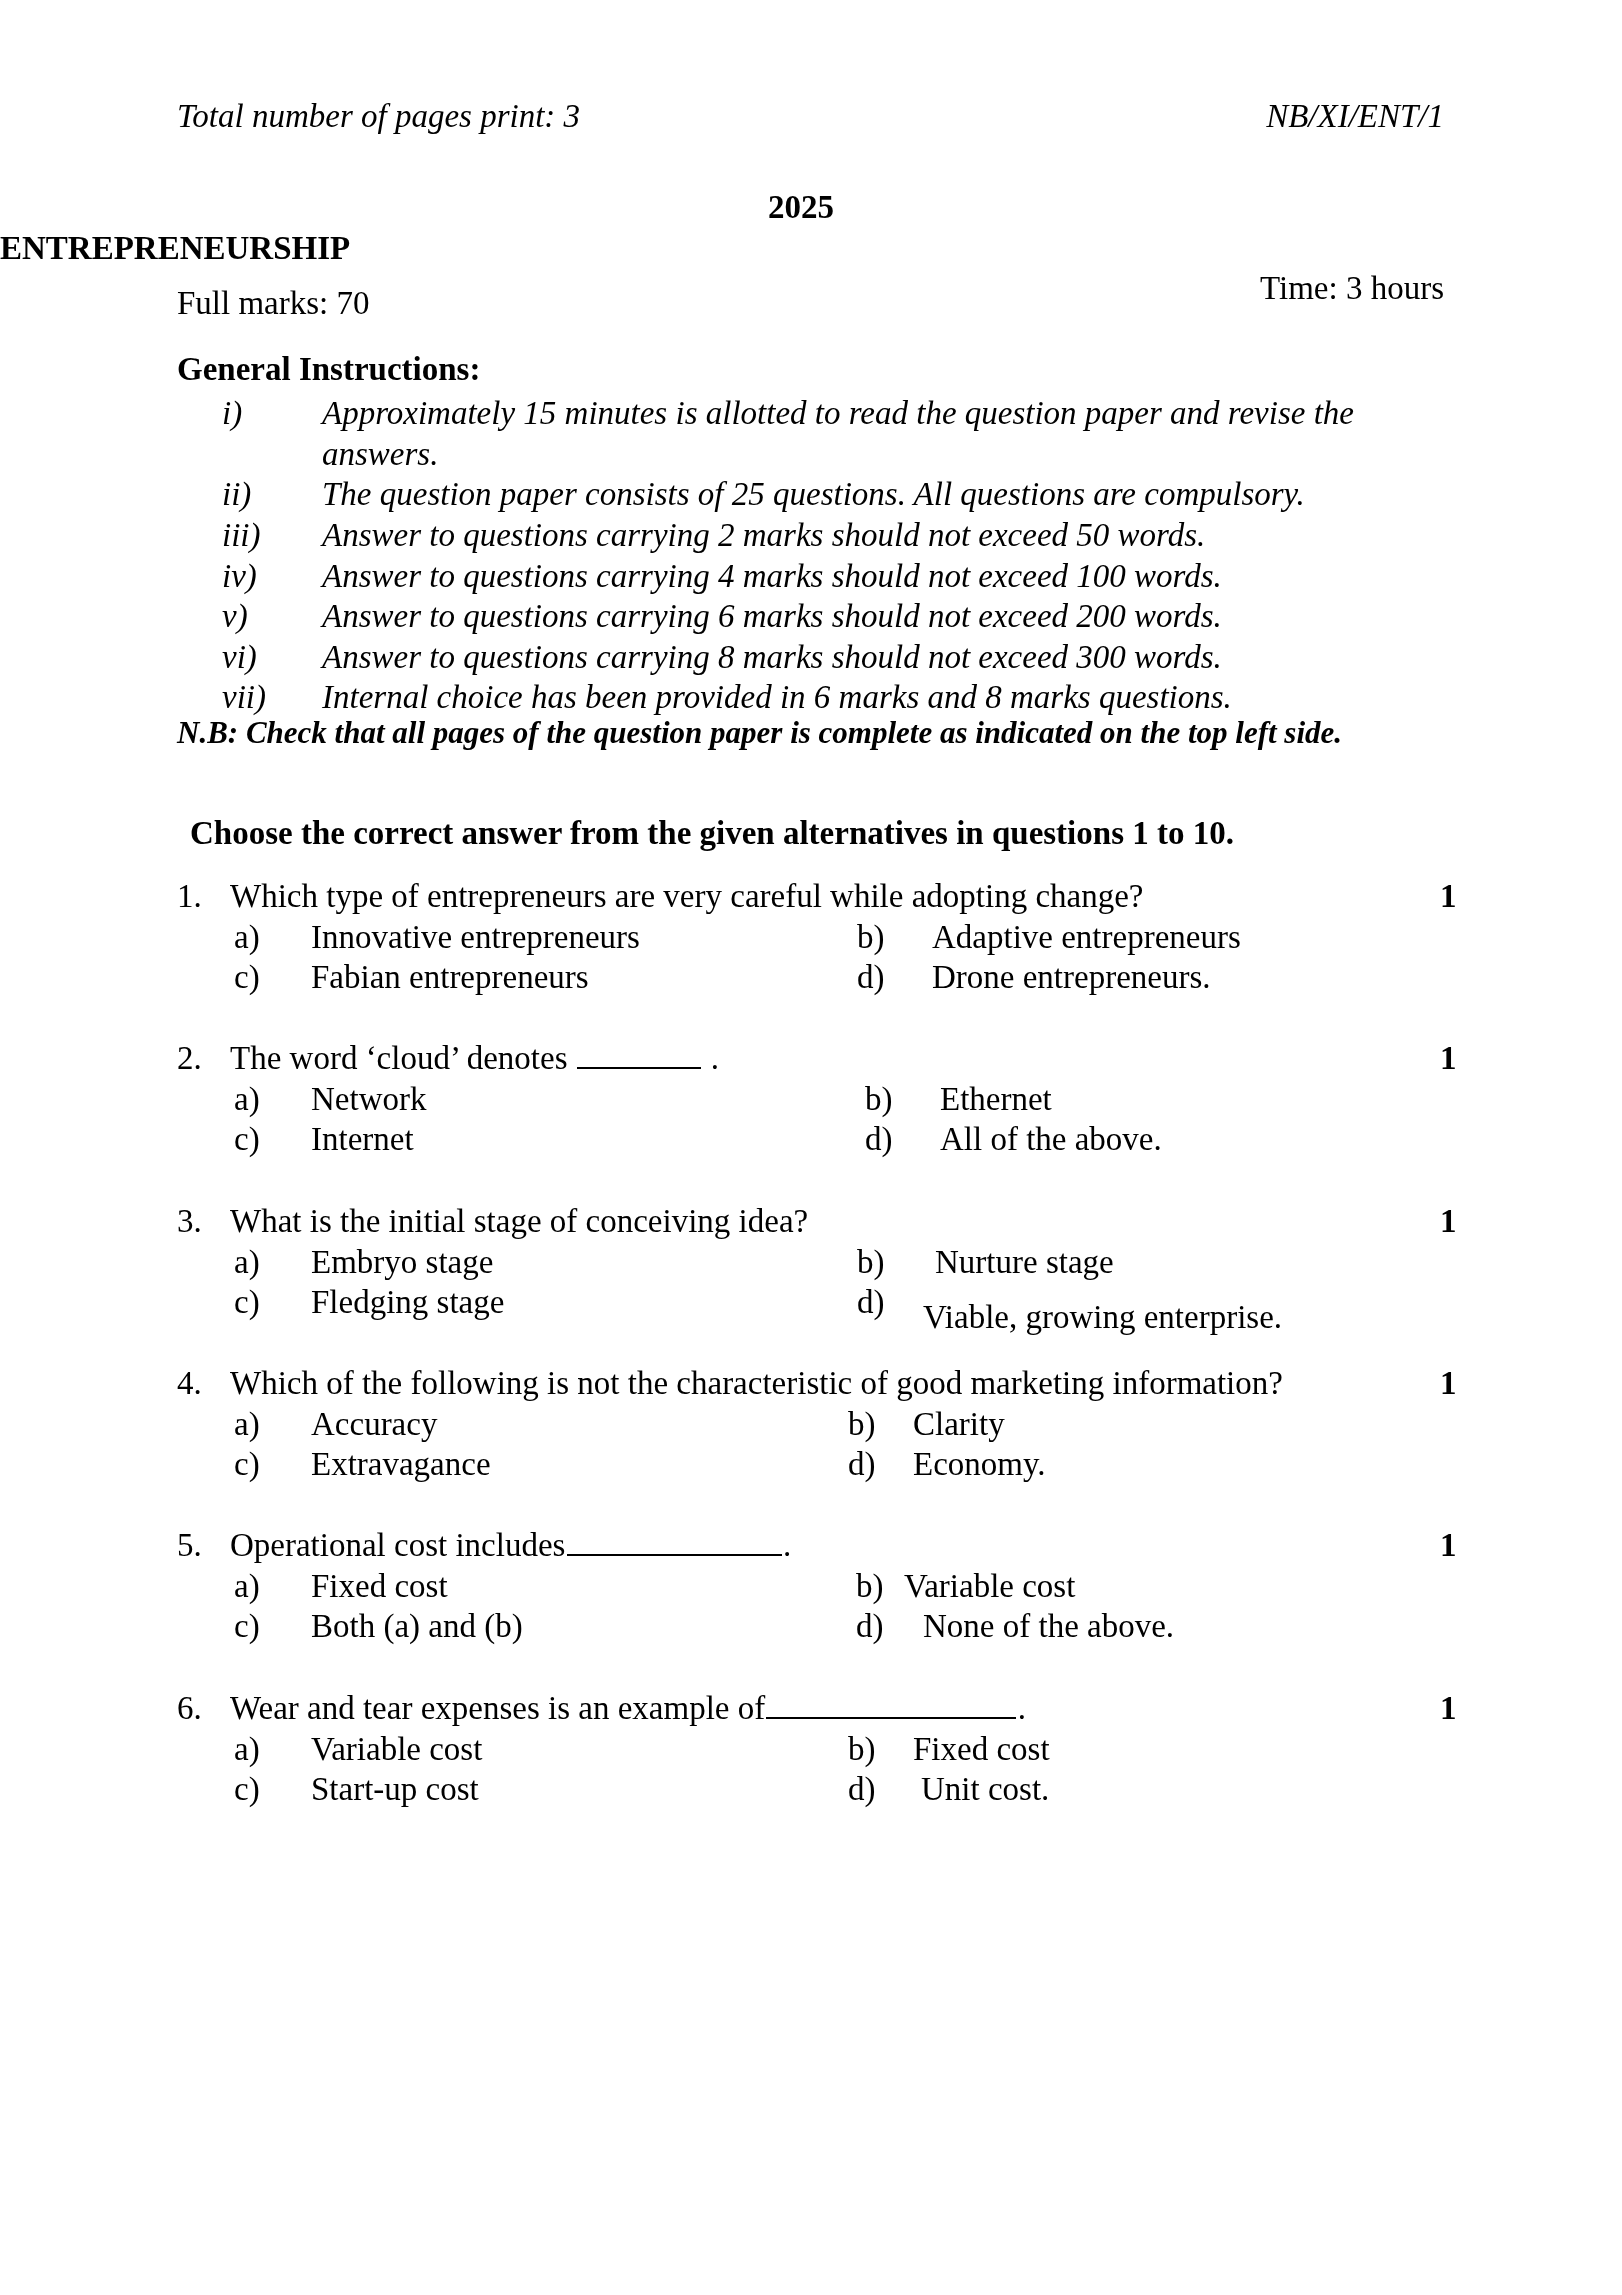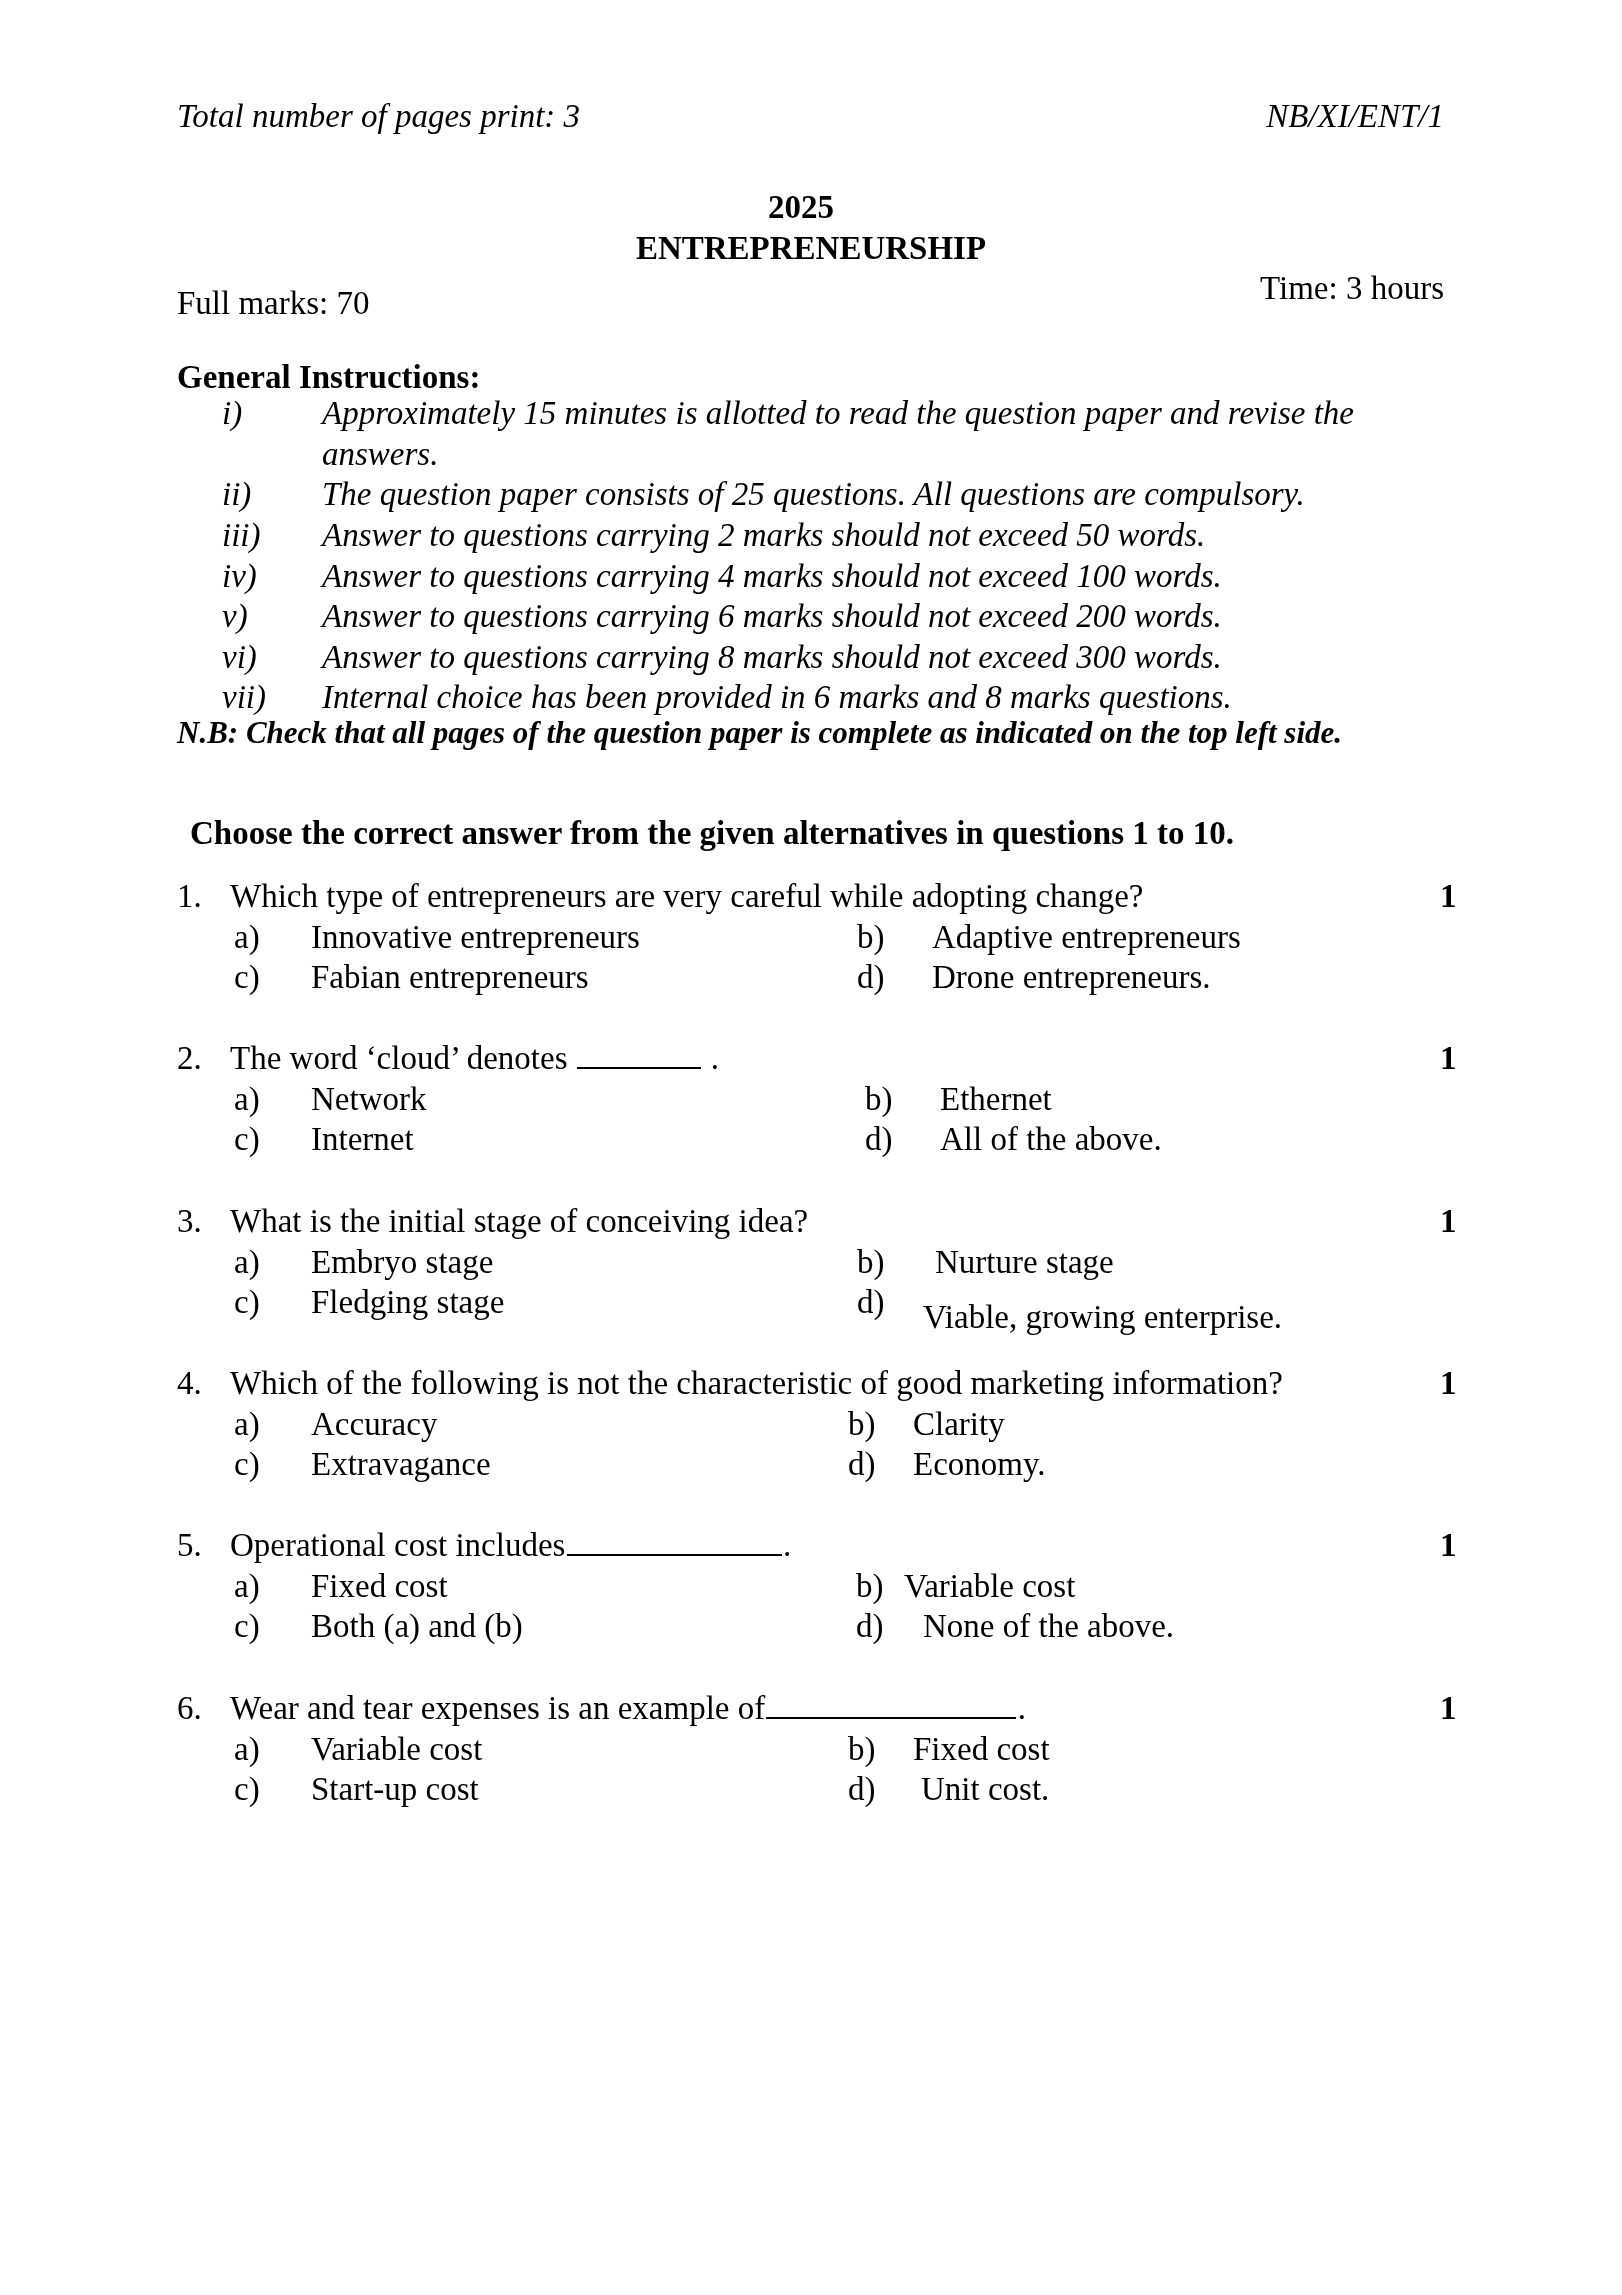--- a/index.html
+++ b/index.html
@@ -10,25 +10,25 @@
     font-size: 33px;
   }
   .page { position: absolute; left: 0; top: 0; width: 1622px; height: 2295px; }
   .abs { position: absolute; white-space: nowrap; line-height: 1; }
   .italic { font-style: italic; }
   .bold { font-weight: bold; }
 
   .hdr-left { left: 177px; top: 100px; }
   .hdr-right { right: 178px; top: 100px; }
   .year { left: 0; width: 1602px; text-align: center; top: 191px; }
-  .subject { left: 0; width: 1622px; text-align: center; top: 232px; }
+  .subject { left: 0; width: 1622px; text-align: left; top: 232px; }
   .full-marks { left: 177px; top: 287px; }
   .time { right: 178px; top: 272px; }
 
-  .gi-title { left: 177px; top: 353px; margin-top: 8px; }
+  .gi-title { left: 177px; top: 353px; }
   .instr { position: absolute; left: 0; width: 1622px; }
   .instr .num { position: absolute; left: 222px; font-style: italic; }
   .instr .txt { position: absolute; left: 322px; font-style: italic; white-space: nowrap; }
 
   .nb { left: 177px; top: 717px; font-weight: bold; font-style: italic; font-size: 31px; }
   .choose { left: 190px; top: 797px; font-weight: bold; margin-top: 20px; }
 
   .q { position: absolute; left: 0; width: 1622px; height: 131px; }
   .q .qnum { position: absolute; left: 177px; top: 0; }
   .q .qtext { position: absolute; left: 230px; top: 0; white-space: nowrap; }

